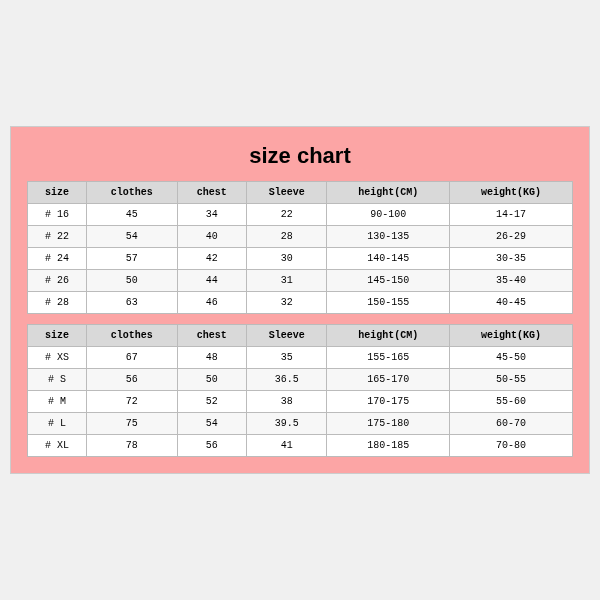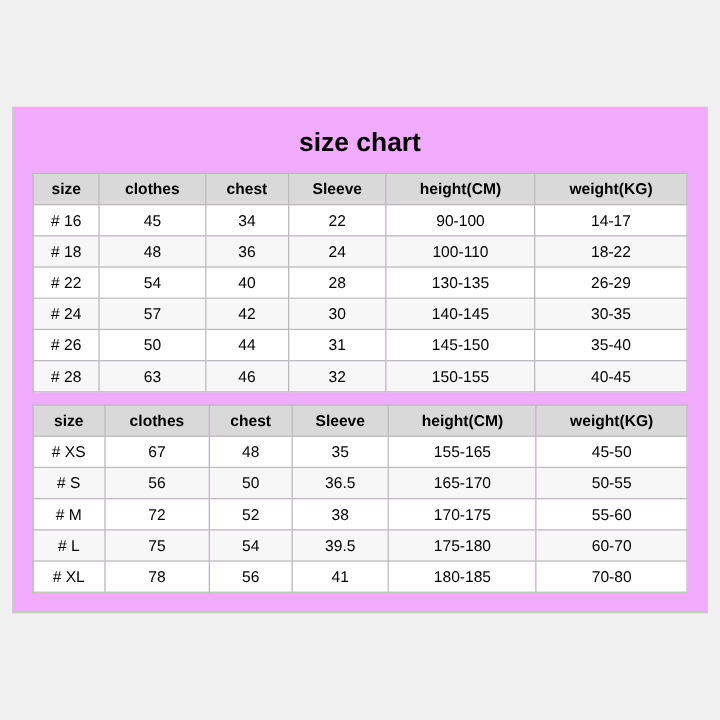--- a/index.html
+++ b/index.html
@@ -10,35 +10,36 @@
     body {
       width: 600px;
       height: 600px;
       background: #f0f0f0;
       display: flex;
       align-items: center;
       justify-content: center;
       font-family: Arial, sans-serif;
     }
     .container {
-      background: #f0abfc;
+      background: #fca5a5;
       border: 1px solid #ccc;
       padding: 16px;
       width: 580px;
     }
     .title {
       text-align: center;
       font-size: 22px;
       font-weight: bold;
       margin-bottom: 12px;
     }
     table {
       width: 100%;
       border-collapse: collapse;
-      font-size: 13px;
+      font-size: 10px;
+      font-family: Liberation Mono, monospace;
     }
     th, td {
       border: 1px solid #bbb;
       text-align: center;
       padding: 5px 4px;
     }
     thead tr {
       background: #d9d9d9;
       font-weight: bold;
     }
@@ -70,28 +71,20 @@
         </tr>
     </thead>
     <tbody>
     <tr>
           <td># 16</td>
           <td>45</td>
           <td>34</td>
           <td>22</td>
           <td>90-100</td>
           <td>14-17</td>
-        </tr>
-        <tr>
-          <td># 18</td>
-          <td>48</td>
-          <td>36</td>
-          <td>24</td>
-          <td>100-110</td>
-          <td>18-22</td>
         </tr>
         <tr>
           <td># 22</td>
           <td>54</td>
           <td>40</td>
           <td>28</td>
           <td>130-135</td>
           <td>26-29</td>
         </tr>
         <tr>

